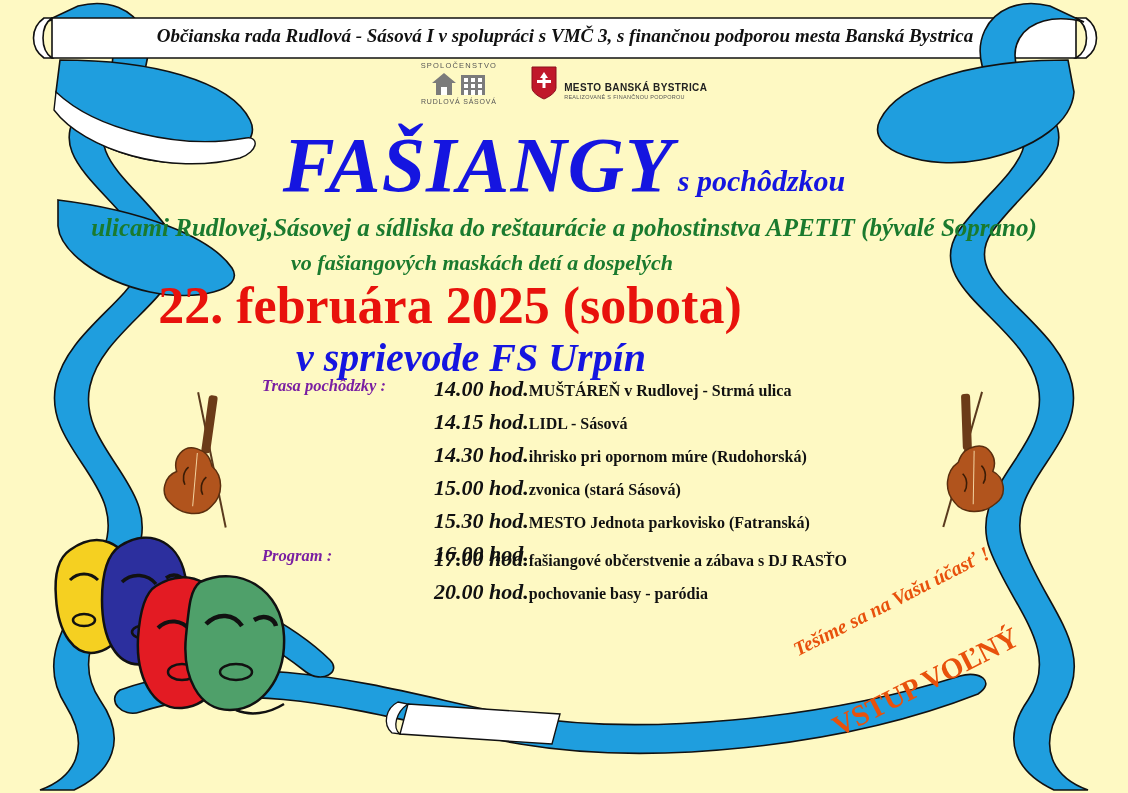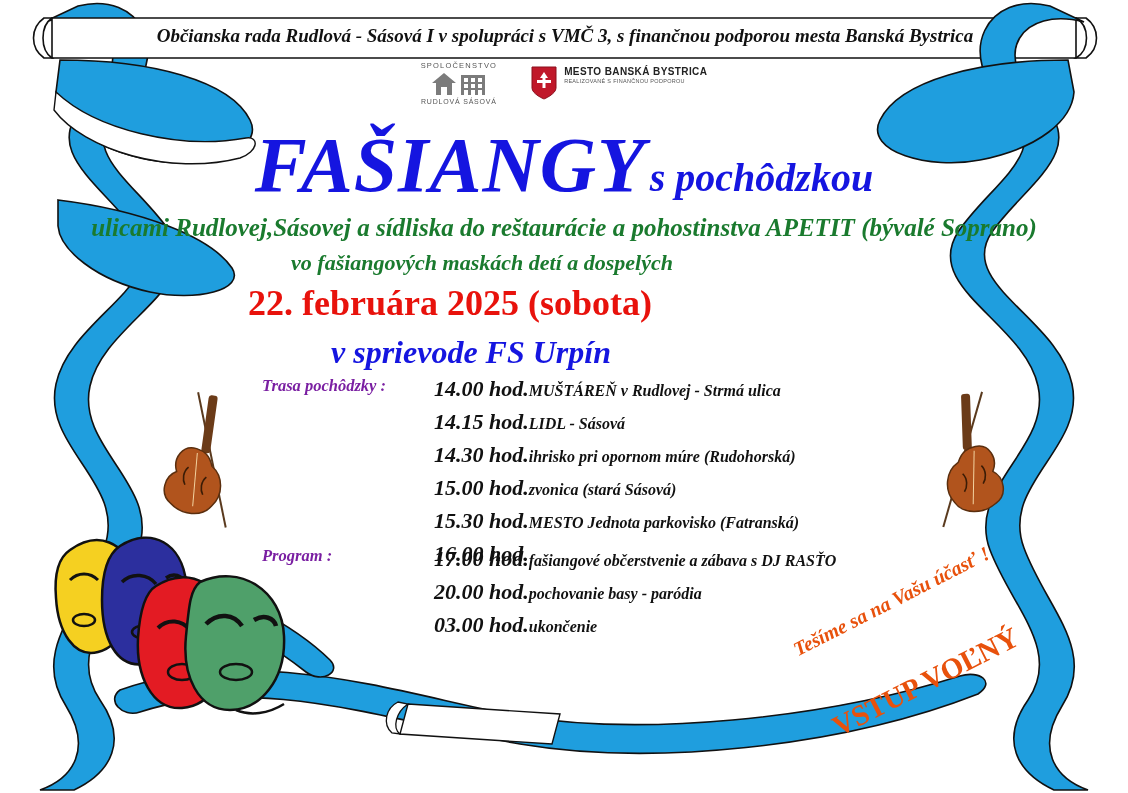--- a/index.html
+++ b/index.html
@@ -7,21 +7,21 @@
     padding: 0;
     background: #d9d9d9;
   }
   body {
     font-family: "Liberation Serif", serif;
   }
   #poster {
     position: relative;
     width: 1128px;
     height: 793px;
-    background: #ffffff;
+    background: #fef9c3;
     overflow: hidden;
   }
   
   .ribbon-svg {
     position: absolute;
     left: 0; top: 0;
     width: 1128px;
     height: 793px;
     pointer-events: none;
   }
@@ -73,21 +73,21 @@
   }
   .logo-spolocenstvo .sub {
     font-family: "Liberation Sans", sans-serif;
     font-size: 7px;
     letter-spacing: 0.8px;
     color: #555;
     margin-top: 2px;
   }
   .logo-mesto {
     display: flex;
-    align-items: flex-start;
+    align-items: flex-end;
     gap: 7px;
   }
   .logo-mesto .txt {
     display: flex;
     flex-direction: column;
     line-height: 1.15;
   }
   .logo-mesto .t1 {
     font-family: "Liberation Sans", sans-serif;
     font-size: 10px;
@@ -115,21 +115,21 @@
     font-weight: bold;
     font-style: italic;
     font-size: 78px;
     color: #1515e0;
     letter-spacing: 1px;
   }
   .title-sub {
     font-family: "Liberation Serif", serif;
     font-weight: bold;
     font-style: italic;
-    font-size: 40px;
+    font-size: 30px;
     color: #1515e0;
     margin-left: 4px;
   }
   .line-green1 {
     position: absolute;
     top: 214px;
     left: 0;
     width: 1128px;
     text-align: center;
     font-family: "Liberation Serif", serif;
@@ -147,40 +147,40 @@
     text-align: center;
     font-family: "Liberation Serif", serif;
     font-weight: bold;
     font-style: italic;
     font-size: 22px;
     color: #1a7a2e;
     white-space: nowrap;
   }
   .line-date {
     position: absolute;
-    top: 282px;
+    top: 276px;
     left: 0;
     width: 900px;
     text-align: center;
     font-family: "Liberation Serif", serif;
     font-weight: bold;
-    font-size: 36px;
+    font-size: 52px;
     color: #e8120c;
     white-space: nowrap;
   }
   .line-fs {
     position: absolute;
     top: 334px;
     left: 0;
     width: 942px;
     text-align: center;
     font-family: "Liberation Serif", serif;
     font-weight: bold;
     font-style: italic;
-    font-size: 32px;
+    font-size: 40px;
     color: #1515e0;
     white-space: nowrap;
   }
 
   .schedule {
     position: absolute;
     top: 376px;
     left: 262px;
     width: 700px;
   }
@@ -211,21 +211,20 @@
     font-family: "Liberation Serif", serif;
     font-weight: bold;
     font-style: italic;
     font-size: 22px;
     color: #111;
     min-width: 88px;
   }
   .sched-text {
     font-family: "Liberation Serif", serif;
     font-weight: bold;
-    font-style: italic;
     font-size: 16px;
     color: #111;
   }
   .program {
     position: absolute;
     top: 546px;
     left: 262px;
     width: 700px;
   }
   .program .sched-rows { margin-left: 172px; }
@@ -448,24 +447,20 @@
     <div class="sched-head">Program :</div>
     <div class="sched-rows">
       <div class="sched-row">
         <div class="sched-time">17.00  hod.</div>
         <div class="sched-text">fašiangové občerstvenie a zábava s DJ RASŤO</div>
       </div>
       <div class="sched-row">
         <div class="sched-time">20.00  hod.</div>
         <div class="sched-text">pochovanie basy - paródia</div>
       </div>
-      <div class="sched-row">
-        <div class="sched-time">03.00  hod.</div>
-        <div class="sched-text">ukončenie</div>
-      </div>
     </div>
   </div>
 
   <div class="free-entry">
     <div class="fe-line1">Tešíme sa na Vašu účasť !</div>
     <div class="fe-line2">VSTUP VOĽNÝ</div>
   </div>
 
 </div>
 

